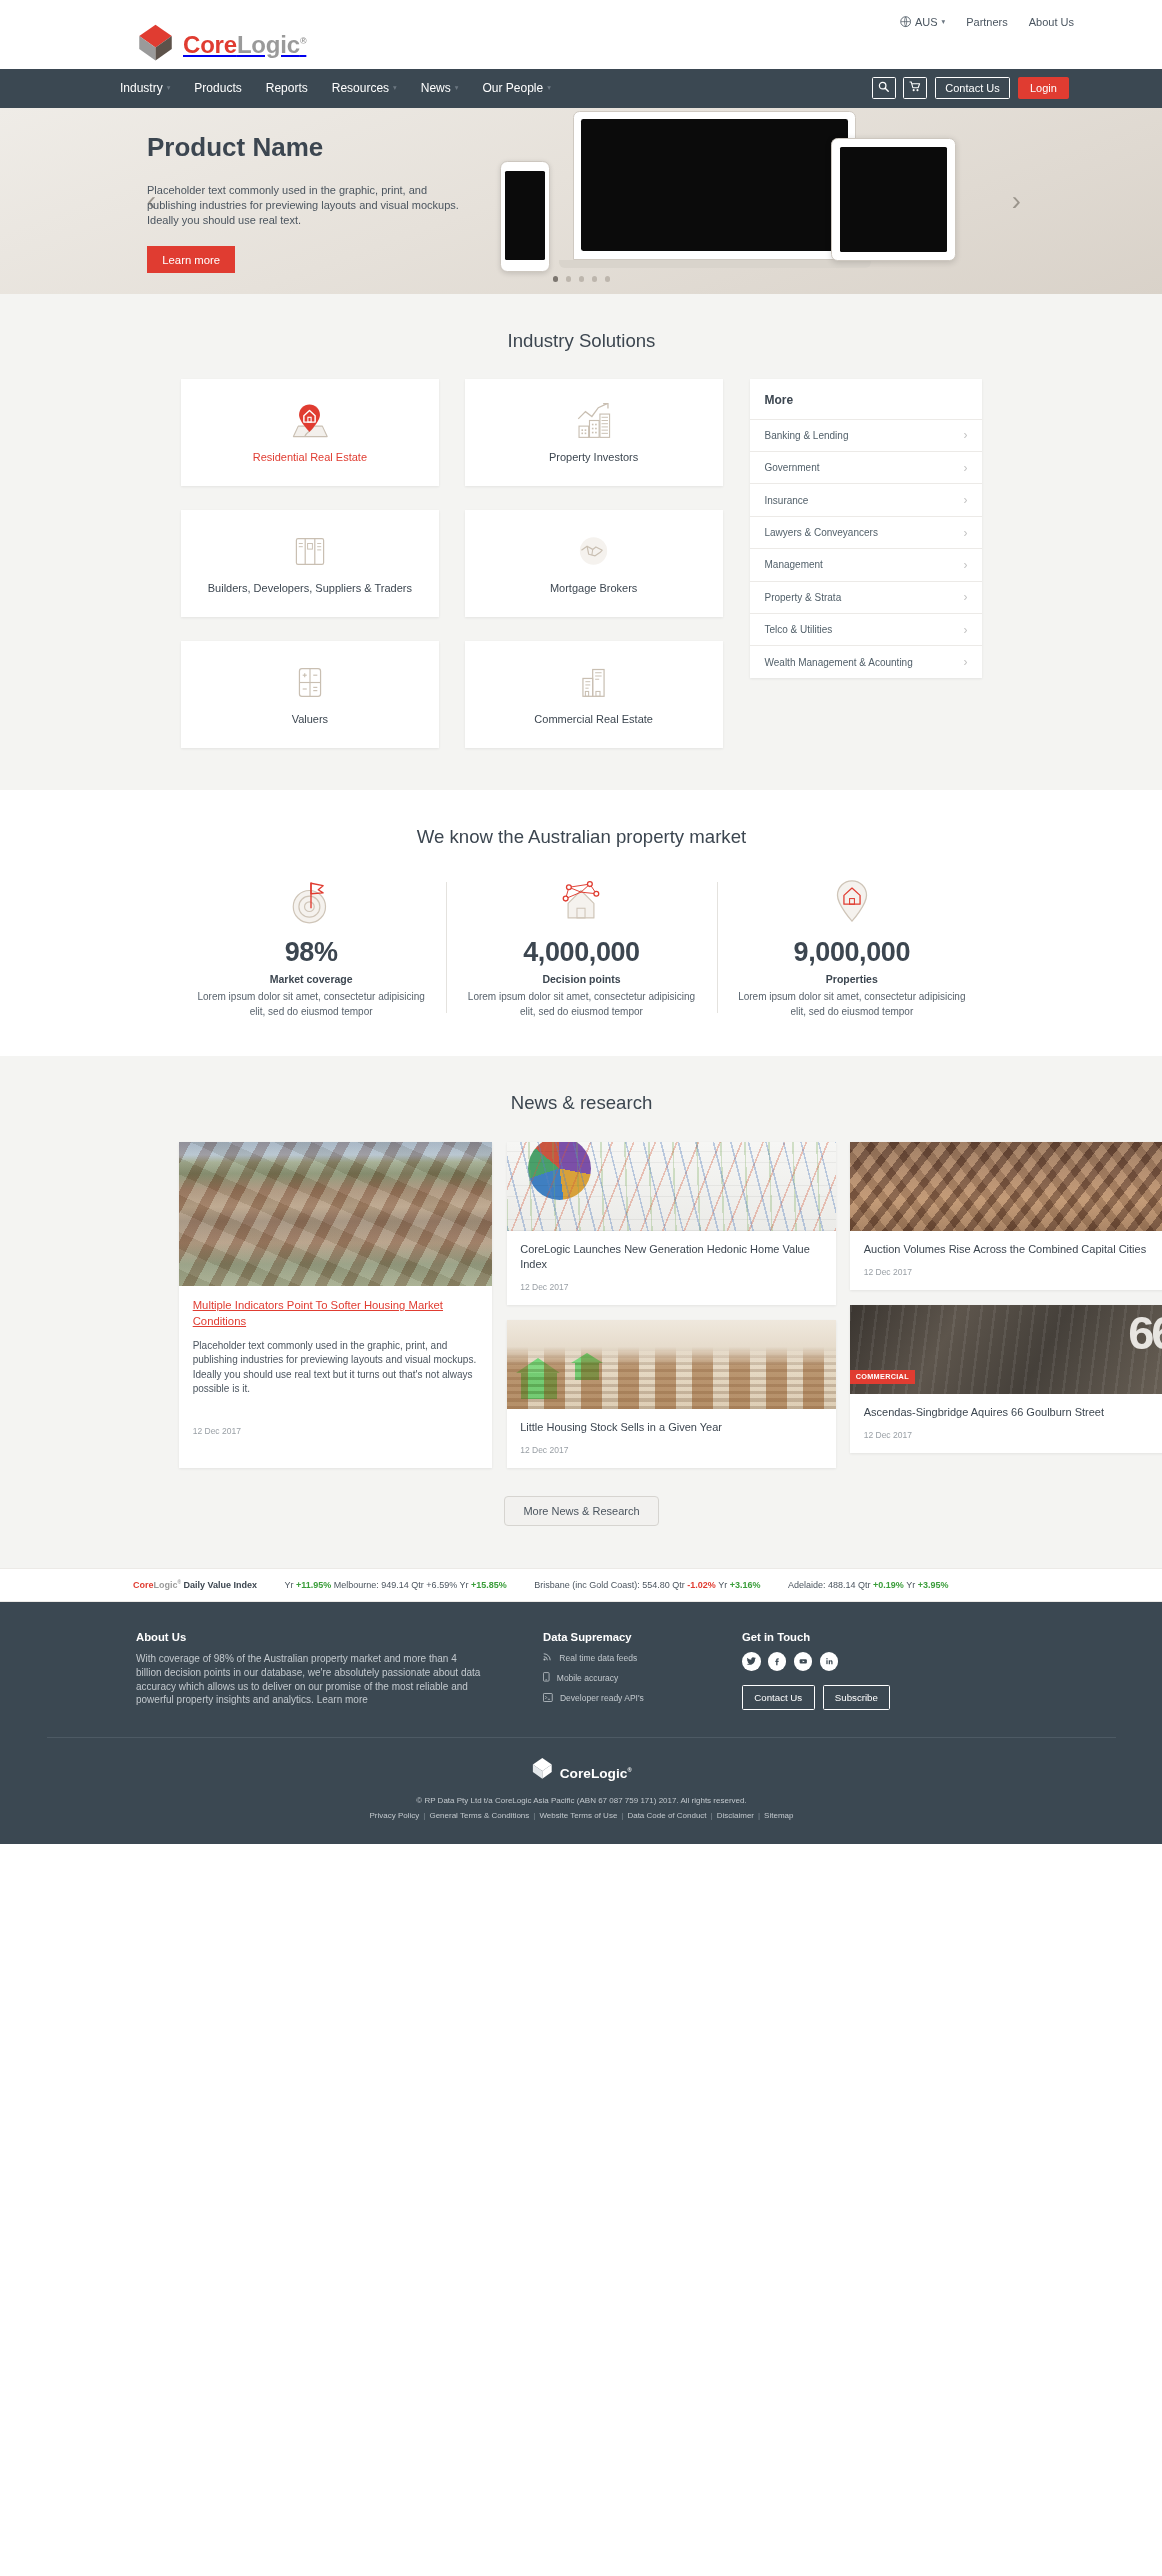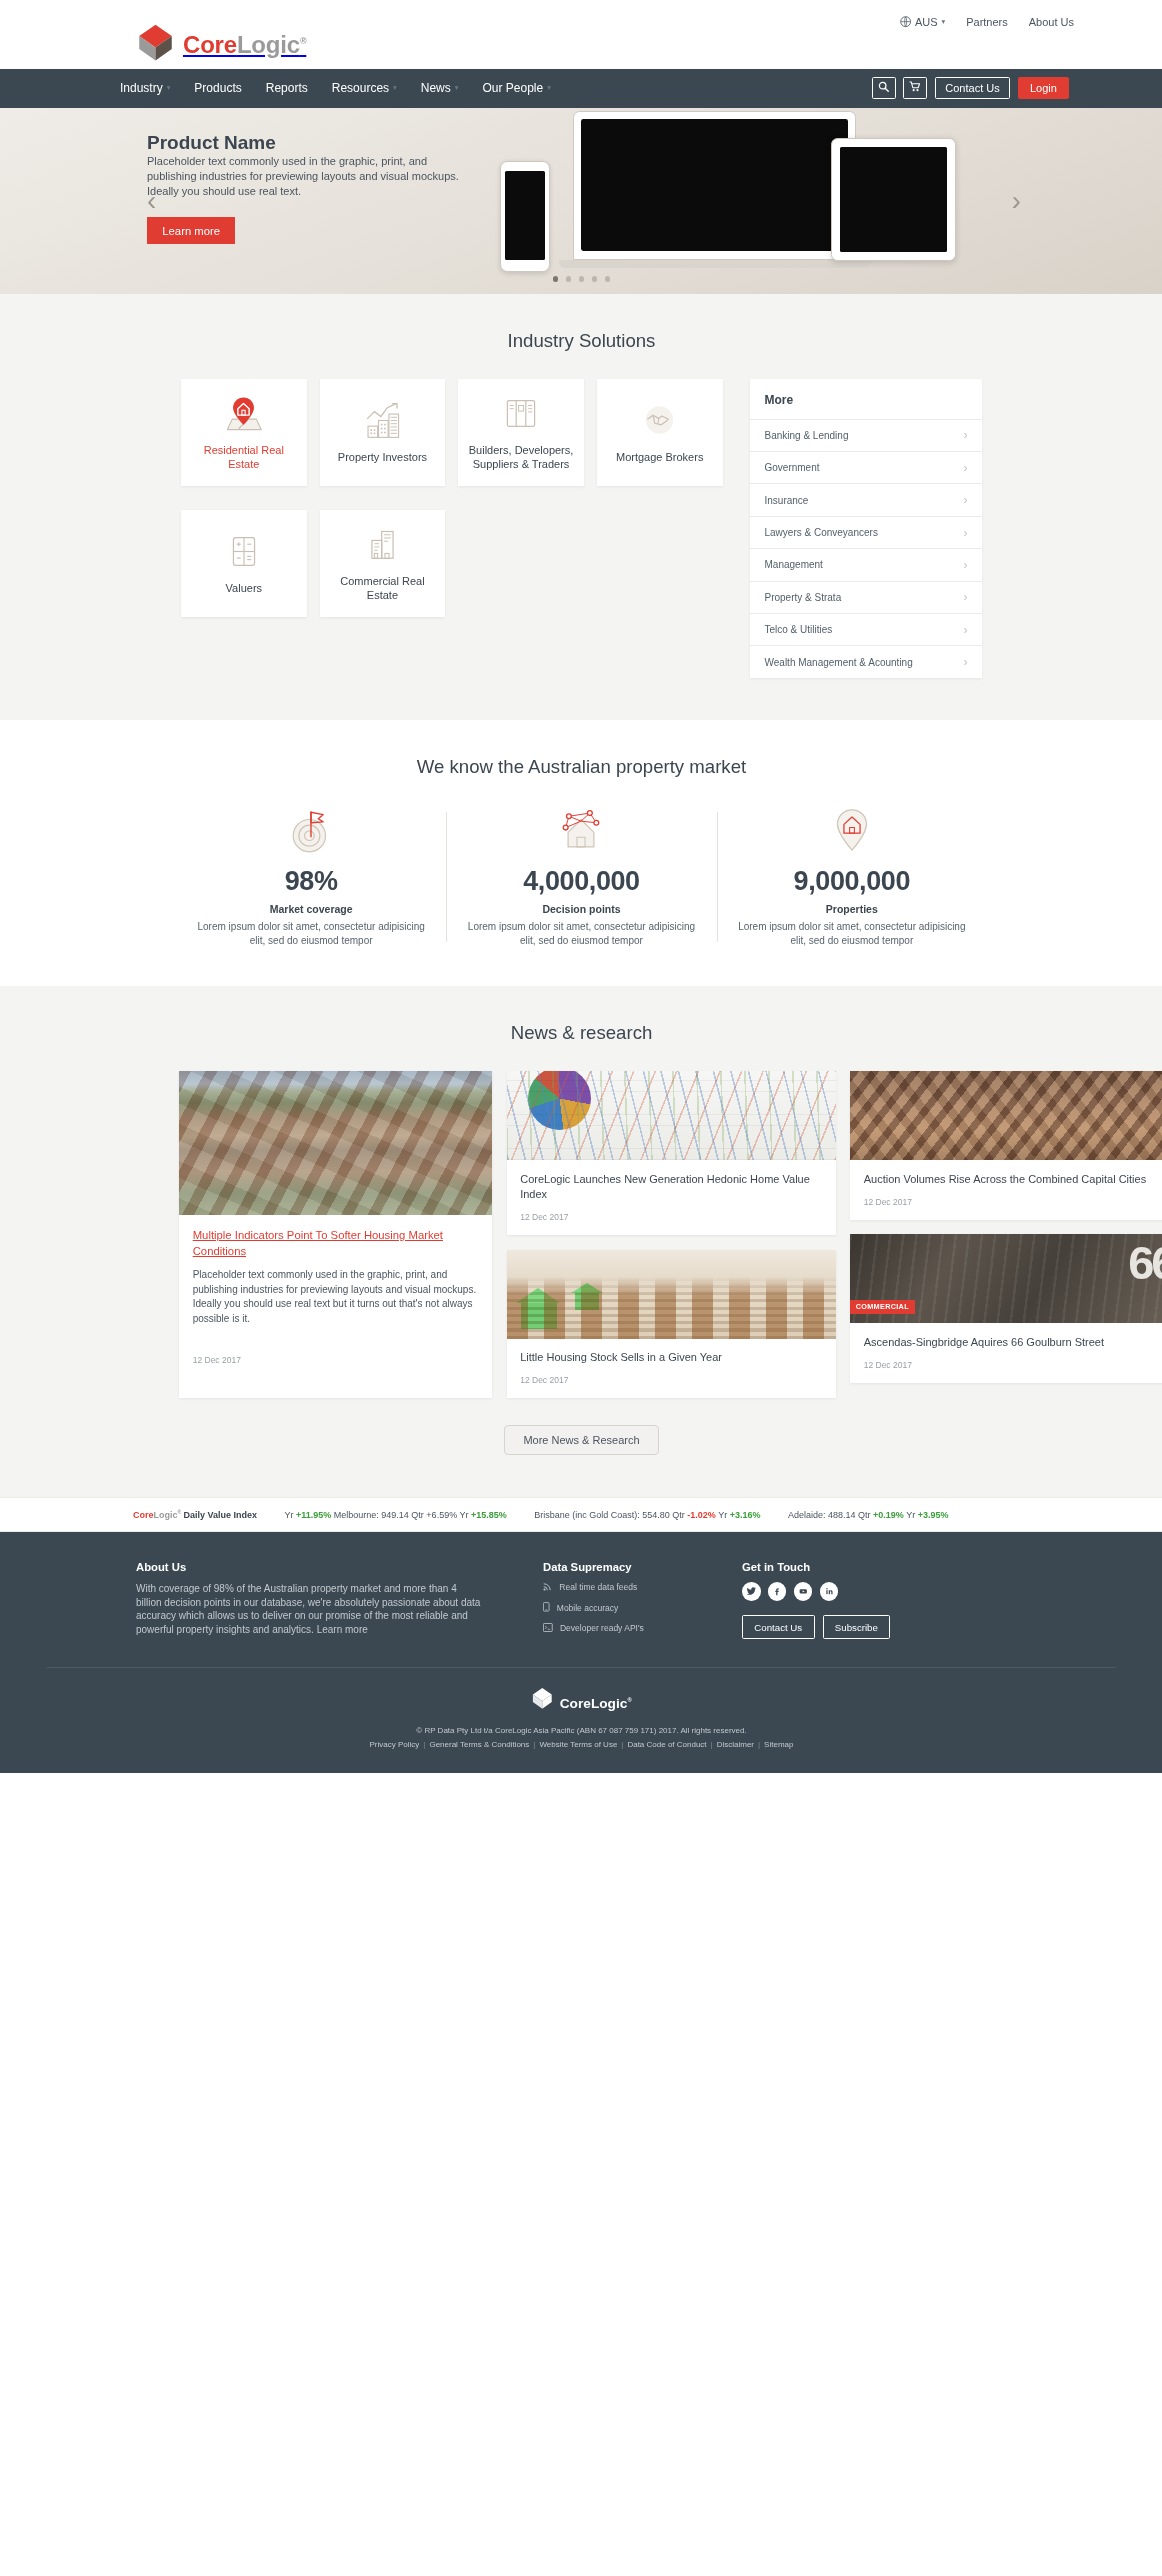--- a/index.html
+++ b/index.html
@@ -50,21 +50,21 @@
   .nav-btn.icon { width: 24px; padding: 0; }
   .nav-btn.login { background: #e03c31; border-color: #e03c31; padding: 0 11.3px; }
 
   
   .hero {
     height: 186px; position: relative; overflow: hidden;
     background: linear-gradient(160deg,#efece7 0%,#e6e1da 45%,#d9d2c9 100%);
   }
   .hero-inner { width: 985px; margin: 0 auto; position: relative; height: 100%; }
   .hero-copy { position: absolute; left: 58px; top: 24px; width: 323px; }
-  .hero-title { font-size: 19px; font-weight: bold; color: #3c4650; margin-bottom: 0; }
+  .hero-title { font-size: 26px; font-weight: bold; color: #3c4650; margin-bottom: 20px; }
   .hero-desc { font-size: 11px; line-height: 15.3px; color: #4b555f; }
   .hero-btn {
     margin-top: 18px; background: #e03c31; color: #fff; border: none;
     font-size: 11.3px; padding: 7.3px 15.3px; border-radius: 0; cursor: pointer;
     font-family: inherit; font-weight: 500;
   }
   .hero-devices { position: absolute; right: 73px; top: 3.2px; width: 501px; height: 170px; }
   .dev-laptop {
     position: absolute; left: 73px; top: 0px; width: 283px; height: 166px;
   }
@@ -86,21 +86,21 @@
   .hero-dots span.on { background: #7d7token; }
   .hero-dots span.on { background: #7c7670; }
 
   
   .sec-grey { background: #f4f4f2; padding: 36px 0 42px; }
   .sec-white { background: #fff; padding: 36px 0 37px; }
   .sec-title { text-align: center; font-size: 18.6px; font-weight: normal; color: #3c4650; margin-bottom: 27.5px; }
 
   
   .ind-area { display: flex; gap: 0; padding: 0 92px; align-items: flex-start; }
-  .ind-grid { display: grid; grid-template-columns: repeat(4, 1fr); gap: 24px 13px; flex: 1; }
+  .ind-grid { display: grid; grid-template-columns: repeat(2, 1fr); gap: 24px 26px; flex: 1; }
   .ind-card {
     background: #fff; height: 107px; display: flex; flex-direction: column;
     align-items: center; justify-content: center; cursor: pointer;
     box-shadow: 0 0.8px 2.4px rgba(0,0,0,.07); padding: 6.5px 9.7px;
   }
   .ind-icon { height: 39px; display:flex; align-items:center; justify-content:center; margin-bottom: 11.3px; }
   .ind-label { font-size: 11px; text-align: center; line-height: 13.7px; color: #3c4650; }
   .ind-card.active .ind-label { color: #e03c31; }
 
   .more-panel { width: 232px; background: #fff; margin-left: 27.5px; box-shadow: 0 0.8px 2.4px rgba(0,0,0,.07); }

